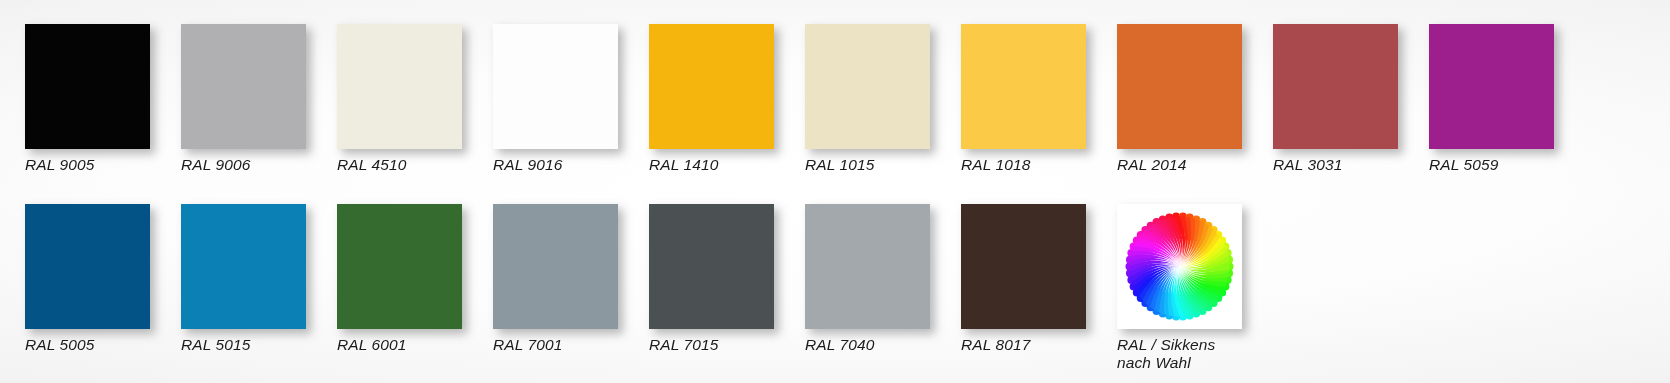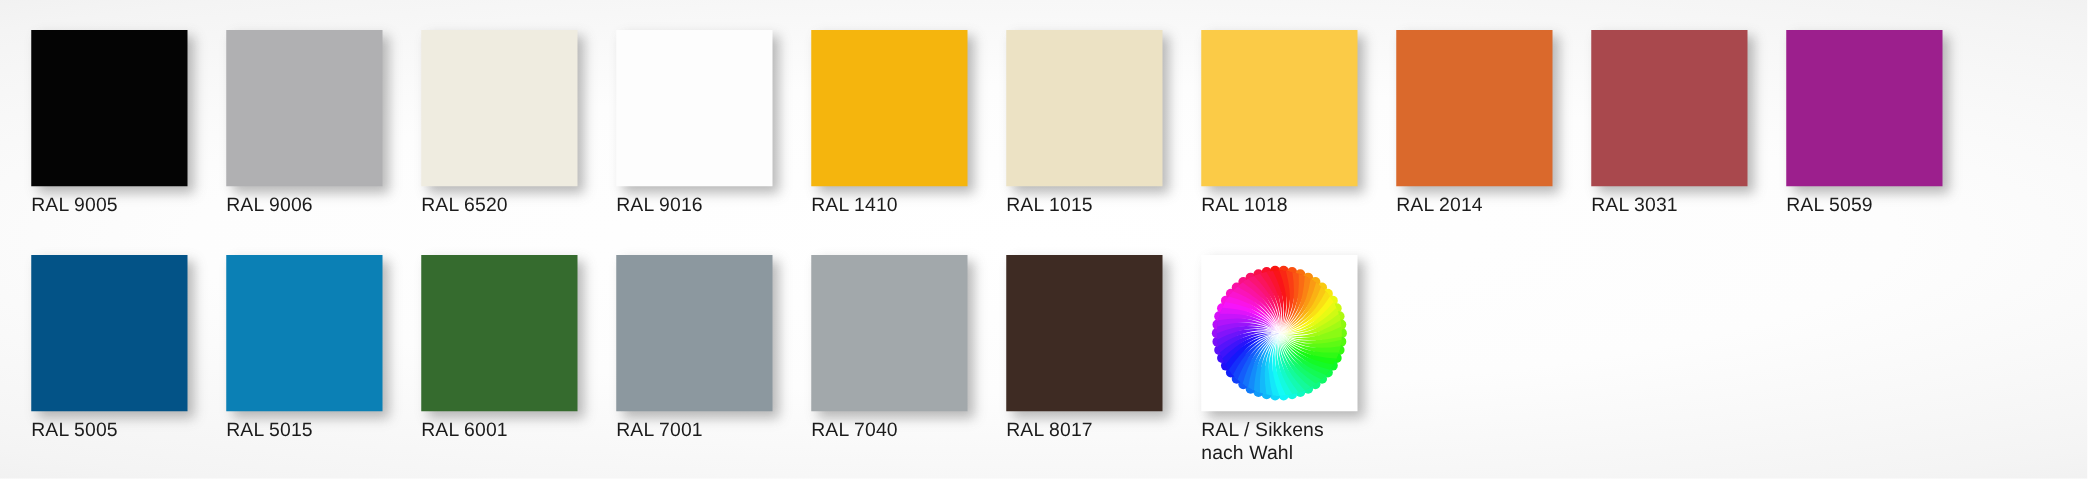--- a/index.html
+++ b/index.html
@@ -33,20 +33,21 @@
   .swatch-row {
     display: flex;
     gap: 31px;
     margin-bottom: 30px;
   }
 
   .swatch-cell {
     width: 125px;
     display: flex;
     flex-direction: column;
+    font-style: italic;
   }
 
   .swatch-chip {
     width: 125px;
     height: 125px;
     box-shadow: 5px 5px 9px rgba(90, 90, 90, 0.42);
     position: relative;
   }
 
   .swatch-label {
@@ -78,21 +79,21 @@
       <div class="swatch-cell">
         <div class="swatch-chip" style="background: rgb(4, 4, 4);"></div>
         <div class="swatch-label">RAL 9005</div>
       </div>
       <div class="swatch-cell">
         <div class="swatch-chip" style="background: rgb(176, 176, 178);"></div>
         <div class="swatch-label">RAL 9006</div>
       </div>
       <div class="swatch-cell">
         <div class="swatch-chip" style="background: rgb(239, 236, 224);"></div>
-        <div class="swatch-label">RAL 6520</div>
+        <div class="swatch-label">RAL 4510</div>
       </div>
       <div class="swatch-cell">
         <div class="swatch-chip" style="background: rgb(253, 253, 253);"></div>
         <div class="swatch-label">RAL 9016</div>
       </div>
       <div class="swatch-cell">
         <div class="swatch-chip" style="background: rgb(245, 181, 13);"></div>
         <div class="swatch-label">RAL 1410</div>
       </div>
       <div class="swatch-cell">
@@ -125,20 +126,24 @@
         <div class="swatch-chip" style="background: rgb(11, 128, 181);"></div>
         <div class="swatch-label">RAL 5015</div>
       </div>
       <div class="swatch-cell">
         <div class="swatch-chip" style="background: rgb(53, 107, 46);"></div>
         <div class="swatch-label">RAL 6001</div>
       </div>
       <div class="swatch-cell">
         <div class="swatch-chip" style="background: rgb(140, 152, 159);"></div>
         <div class="swatch-label">RAL 7001</div>
+      </div>
+      <div class="swatch-cell">
+        <div class="swatch-chip" style="background: rgb(75, 80, 83);"></div>
+        <div class="swatch-label">RAL 7015</div>
       </div>
       <div class="swatch-cell">
         <div class="swatch-chip" style="background: rgb(162, 168, 171);"></div>
         <div class="swatch-label">RAL 7040</div>
       </div>
       <div class="swatch-cell">
         <div class="swatch-chip" style="background: rgb(62, 43, 35);"></div>
         <div class="swatch-label">RAL 8017</div>
       </div>
       <div class="swatch-cell">

